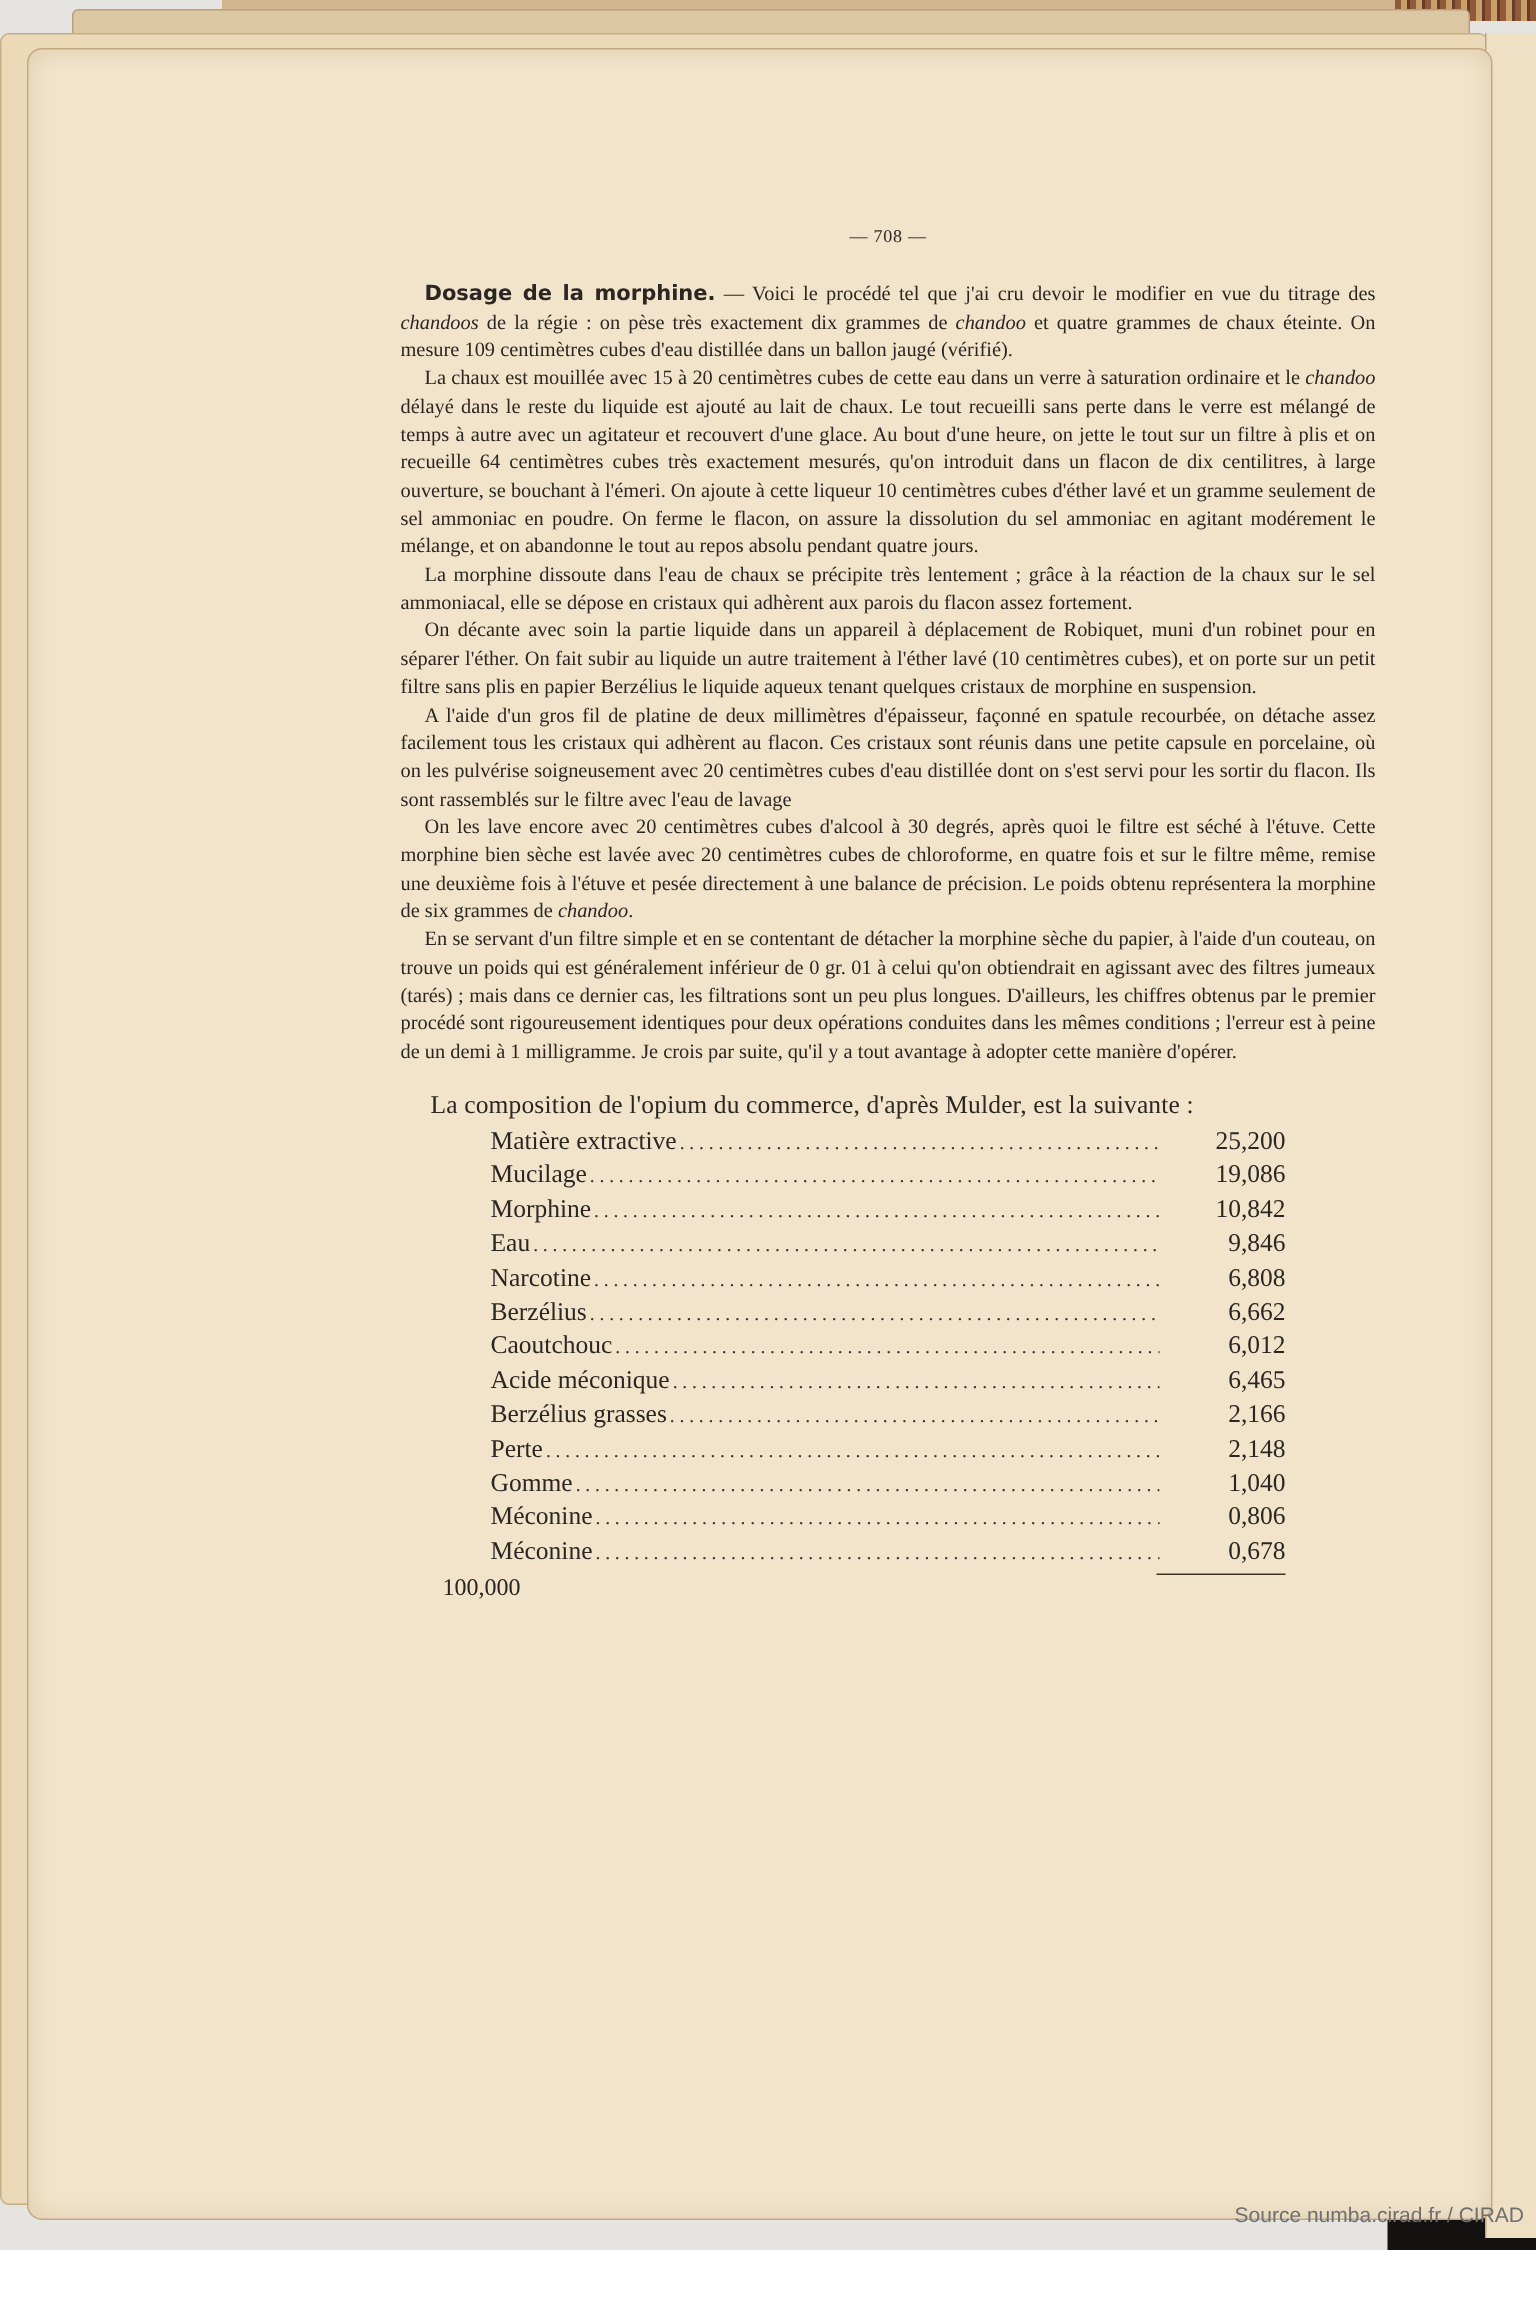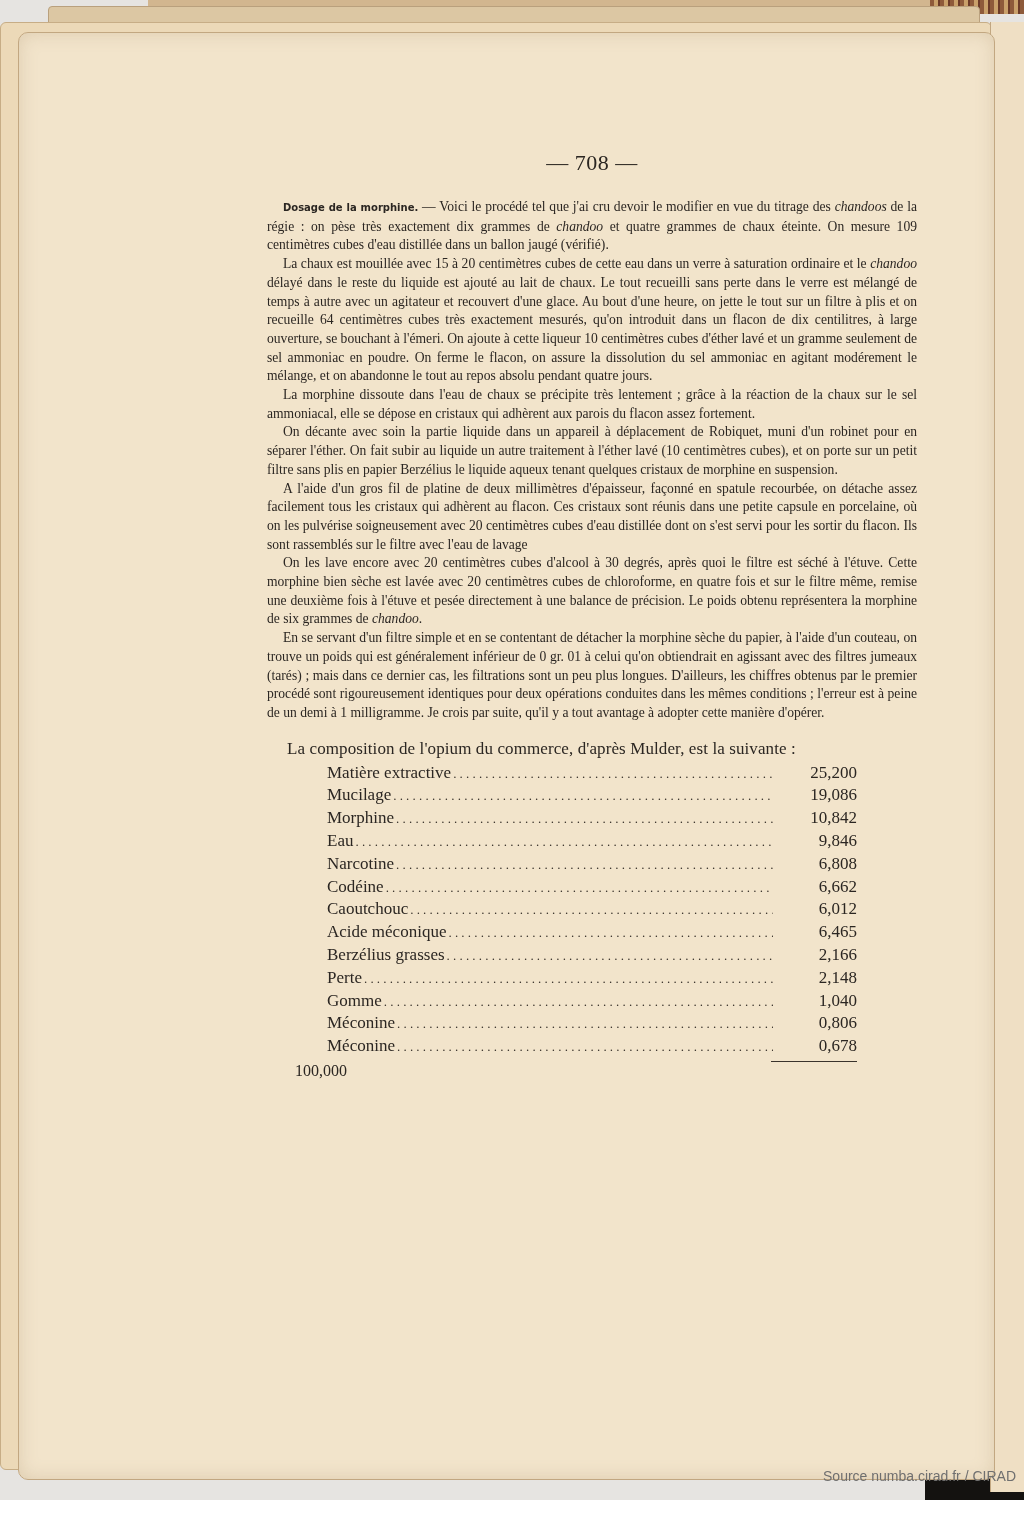--- a/index.html
+++ b/index.html
@@ -39,29 +39,29 @@
   }
   .next-page {
     position: absolute; left: 990px; top: 22px; width: 40px; height: 1470px;
     background: #efdfc4; border-left: 1px solid #c2a781;
   }
   .content {
     position: absolute; left: 267px; top: 150px; width: 650px;
     color: #2b2622;
   }
   .page-number {
-    text-align: center; font-size: 22px; margin: 0 0 22px 0; letter-spacing: 0.5px;
+    text-align: center; font-size: 12px; margin: 0 0 22px 0; letter-spacing: 0.5px;
   }
   .para {
     font-size: 13.6px; line-height: 18.7px; margin: 0; text-align: justify;
     text-indent: 16px;
   }
   .para em { font-style: italic; }
   .heading-bold {
-    font-family: "DejaVu Sans", sans-serif; font-weight: bold; font-size: 10px;
+    font-family: "DejaVu Sans", sans-serif; font-weight: bold; font-size: 14px;
   }
   .table-intro {
     font-size: 17px; margin: 16px 0 4px 0; text-indent: 20px; letter-spacing: 0.1px;
   }
   .comp-table { margin-left: 60px; width: 530px; font-size: 17px; }
   .comp-row { display: flex; align-items: baseline; height: 22.8px; }
   .comp-name { white-space: nowrap; }
   .comp-dots {
     flex: 1; overflow: hidden; white-space: nowrap; margin: 0 10px 0 2px;
     letter-spacing: 3.2px; color: #3a332c; font-size: 13px;
@@ -126,21 +126,21 @@
         <span class="comp-name">Eau</span>
         <span class="comp-dots"></span>
         <span class="comp-value">9,846</span>
       </div>
       <div class="comp-row">
         <span class="comp-name">Narcotine</span>
         <span class="comp-dots"></span>
         <span class="comp-value">6,808</span>
       </div>
       <div class="comp-row">
-        <span class="comp-name">Codéine</span>
+        <span class="comp-name">Berzélius</span>
         <span class="comp-dots"></span>
         <span class="comp-value">6,662</span>
       </div>
       <div class="comp-row">
         <span class="comp-name">Caoutchouc</span>
         <span class="comp-dots"></span>
         <span class="comp-value">6,012</span>
       </div>
       <div class="comp-row">
         <span class="comp-name">Acide méconique</span>

